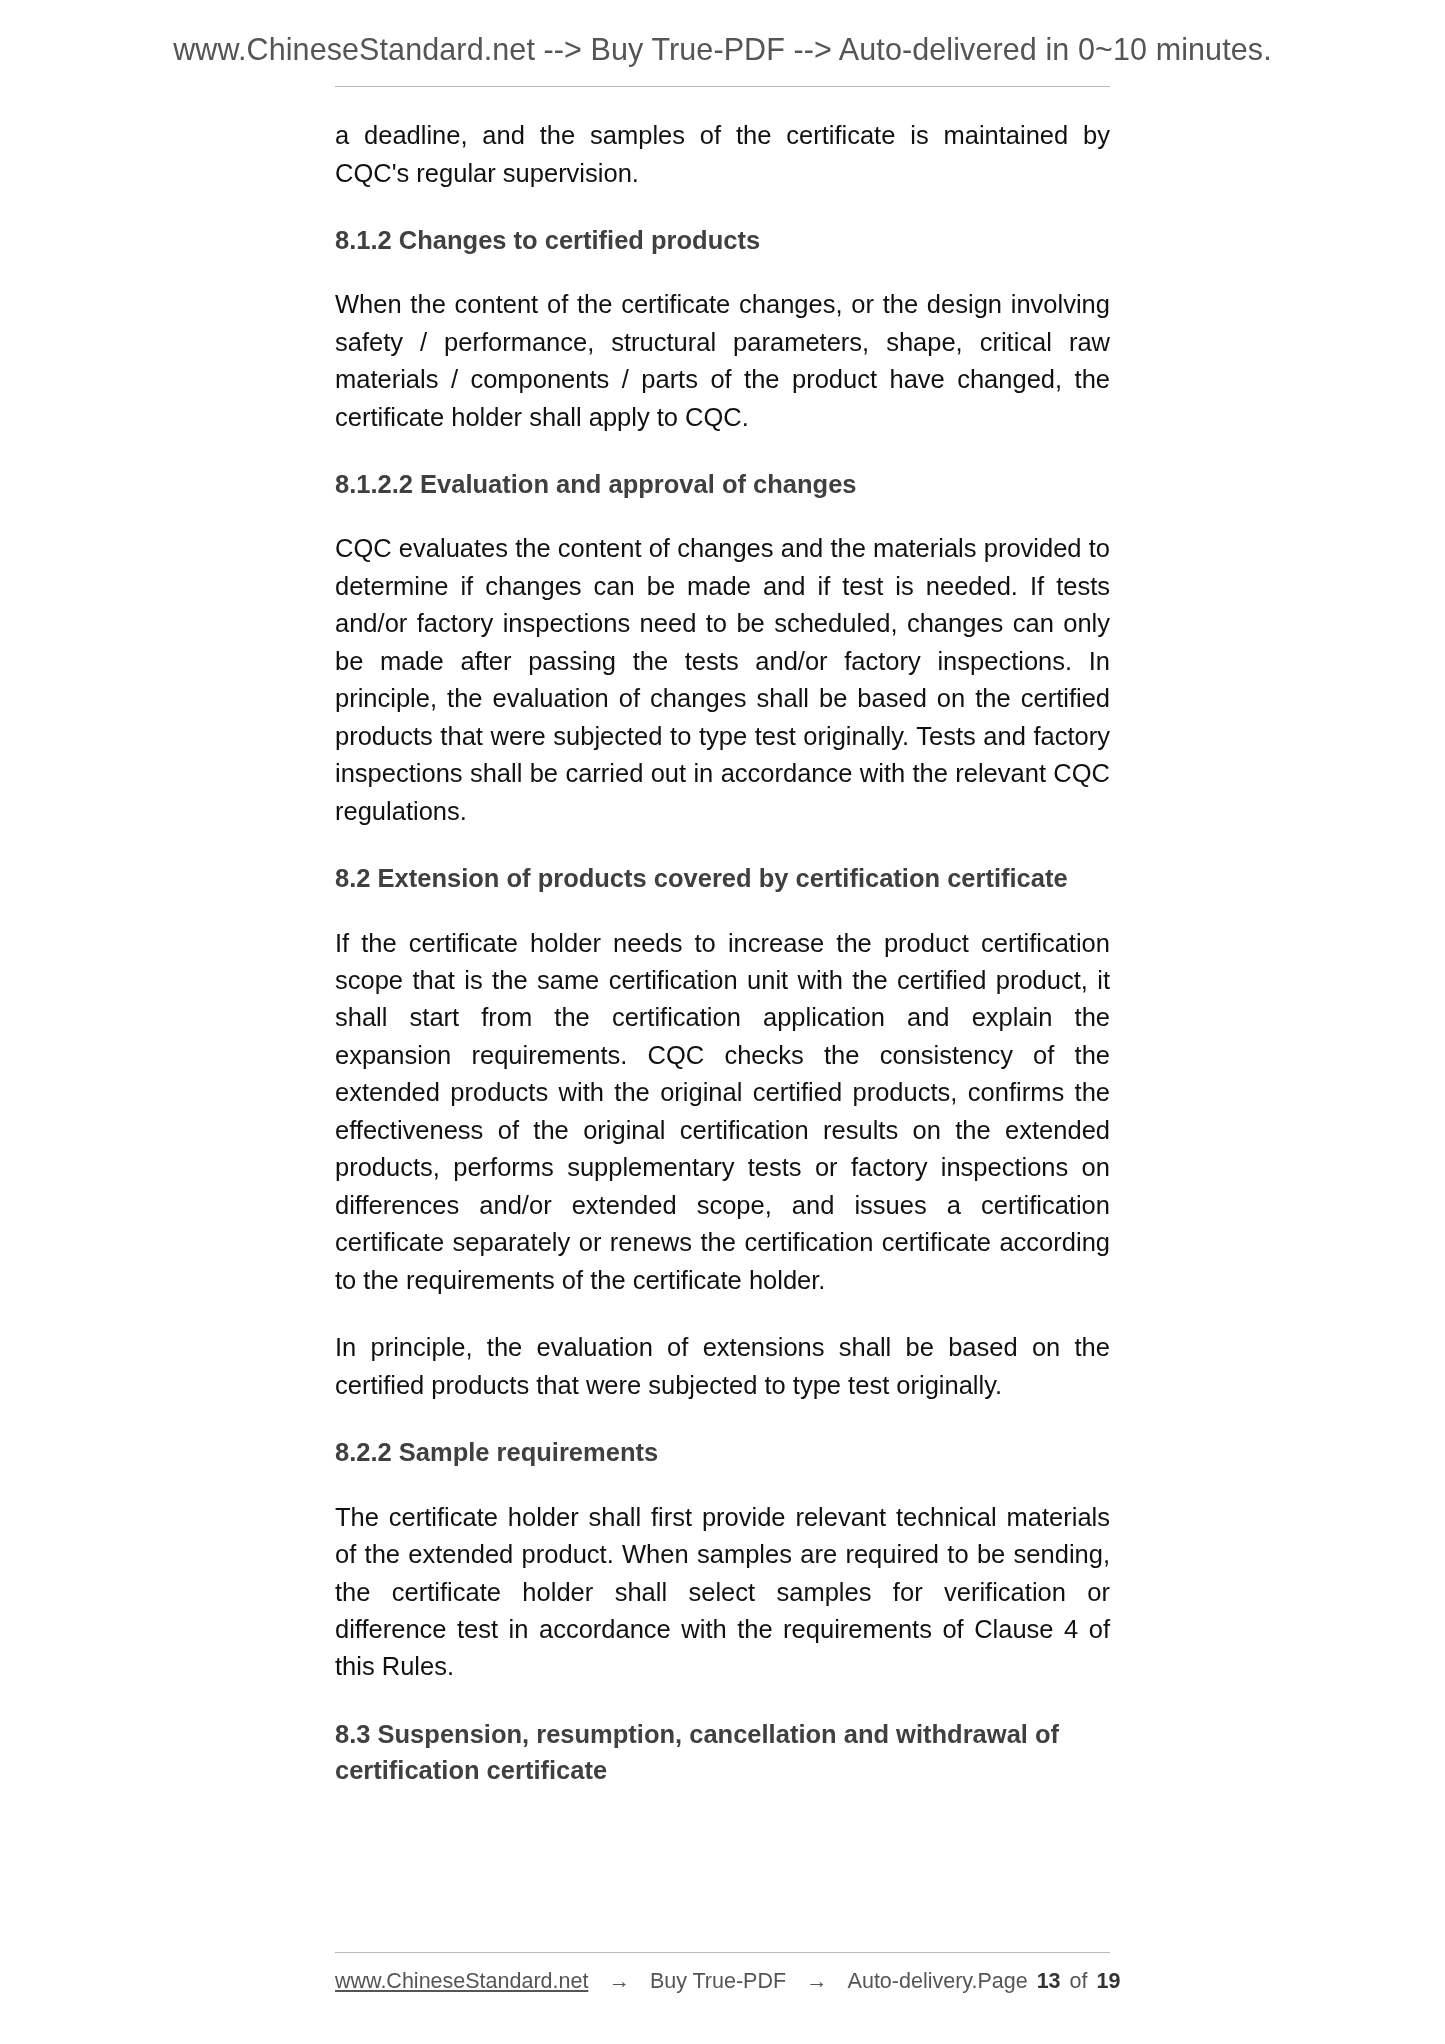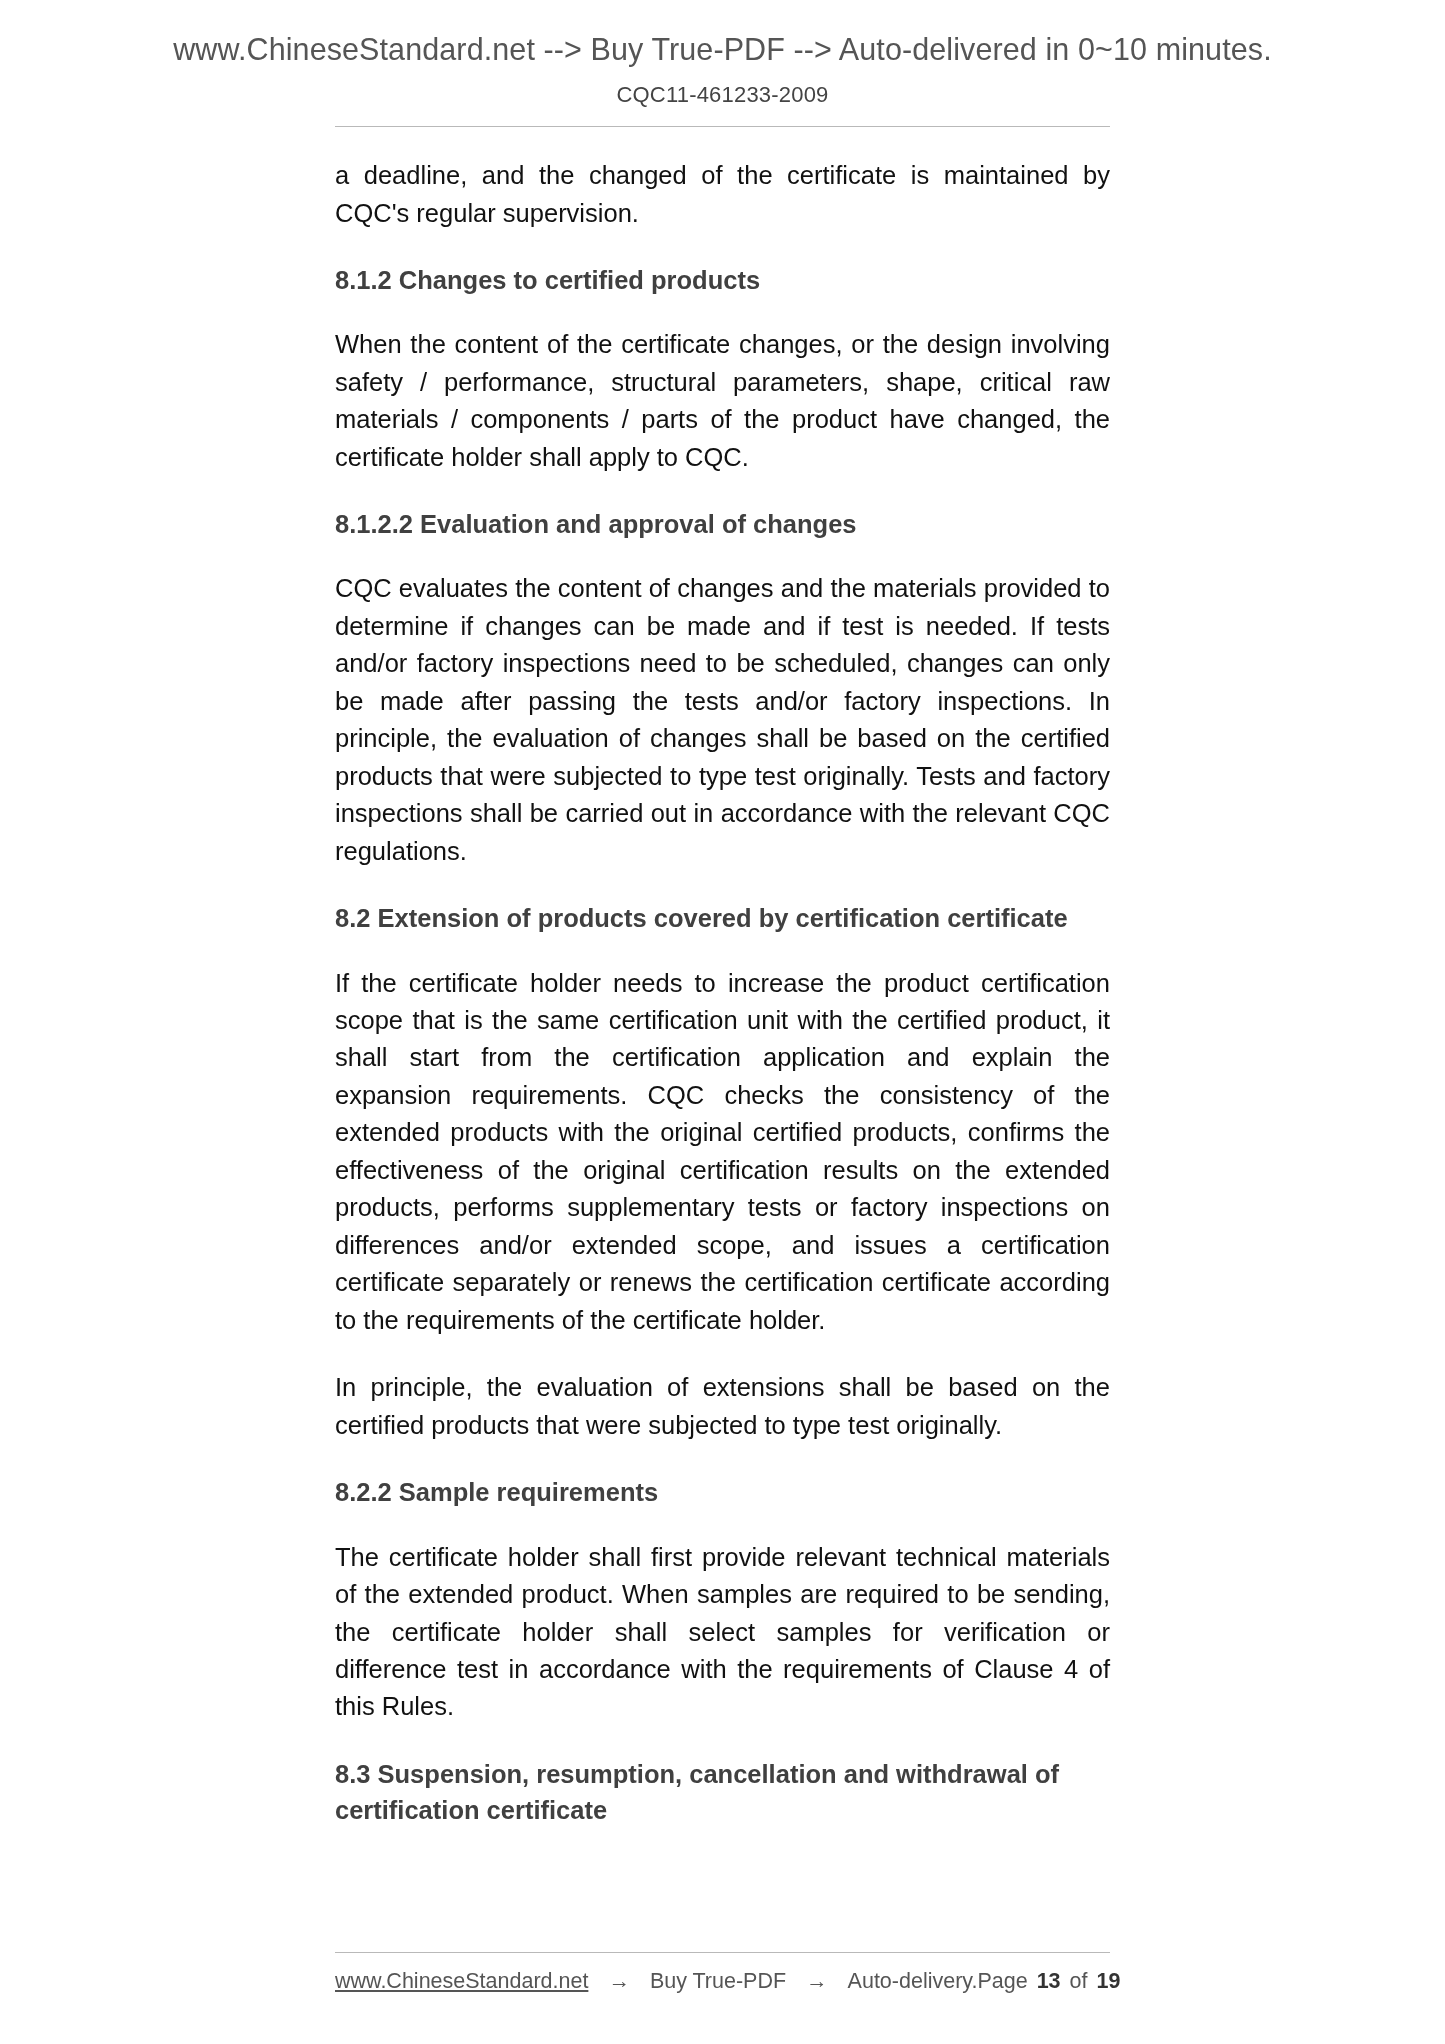--- a/index.html
+++ b/index.html
@@ -117,27 +117,26 @@
     color: #333333;
   }
 </style>
 </head>
 <body>
 
 <div class="page">
 
   <div class="page-header">
     <div class="promo-line">www.ChineseStandard.net --&gt; Buy True-PDF --&gt; Auto-delivered in 0~10 minutes.</div>
-    <div class="doc-code">CQC11-461233-2009</div>
     <div class="header-rule"></div>
   </div>
 
   <div class="content">
 
-    <p class="body-text">a deadline, and the changed of the certificate is maintained by CQC's regular supervision.</p>
+    <p class="body-text">a deadline, and the samples of the certificate is maintained by CQC's regular supervision.</p>
 
     <h3 class="heading">8.1.2 Changes to certified products</h3>
 
 
     <p class="body-text">When the content of the certificate changes, or the design involving safety / performance, structural parameters, shape, critical raw materials / components / parts of the product have changed, the certificate holder shall apply to CQC.</p>
 
     <h3 class="heading">8.1.2.2 Evaluation and approval of changes</h3>
 
     <p class="body-text">CQC evaluates the content of changes and the materials provided to determine if changes can be made and if test is needed. If tests and/or factory inspections need to be scheduled, changes can only be made after passing the tests and/or factory inspections. In principle, the evaluation of changes shall be based on the certified products that were subjected to type test originally. Tests and factory inspections shall be carried out in accordance with the relevant CQC regulations.</p>
 

